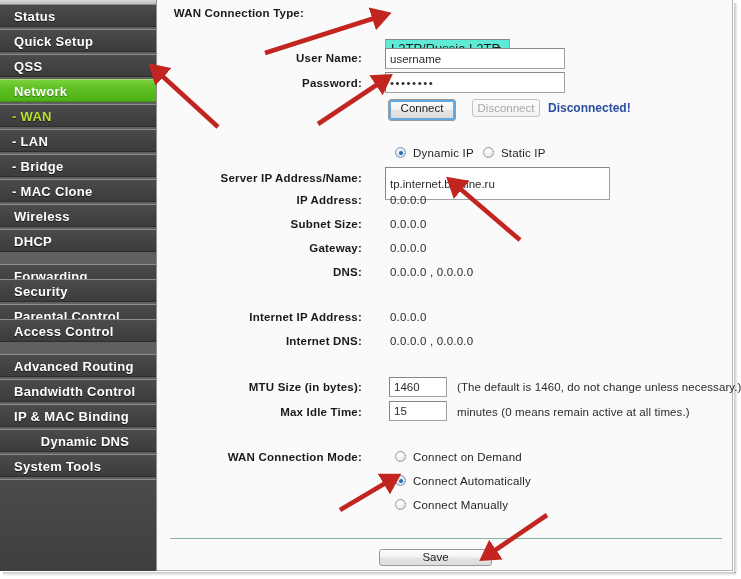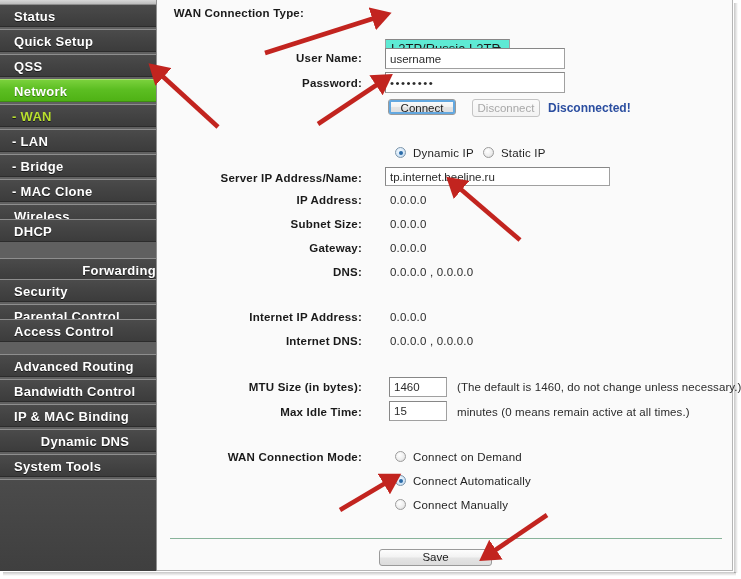--- a/index.html
+++ b/index.html
@@ -276,22 +276,22 @@
       <div id="nav-list">
           <div class="nav-item" style="top: 4px;"><span>Status</span></div>
           <div class="nav-item" style="top: 29px;"><span>Quick Setup</span></div>
           <div class="nav-item" style="top: 54px;"><span>QSS</span></div>
           <div class="nav-item active" style="top: 79px;"><span>Network</span></div>
           <div class="nav-item sub sub-active" style="top: 104px;"><span>- WAN</span></div>
           <div class="nav-item sub" style="top: 129px;"><span>- LAN</span></div>
           <div class="nav-item sub" style="top: 154px;"><span>- Bridge</span></div>
           <div class="nav-item sub" style="top: 179px;"><span>- MAC Clone</span></div>
           <div class="nav-item" style="top: 204px;"><span>Wireless</span></div>
-          <div class="nav-item" style="top: 219px;"><span>DHCP</span></div>
-          <div class="nav-item" style="top: 258px; text-align: right;"><span>Forwarding</span></div>
+          <div class="nav-item" style="top: 229px;"><span>DHCP</span></div>
+          <div class="nav-item" style="top: 264px;"><span>Forwarding</span></div>
           <div class="nav-item" style="top: 279px;"><span>Security</span></div>
           <div class="nav-item" style="top: 304px;"><span>Parental Control</span></div>
           <div class="nav-item" style="top: 319px;"><span>Access Control</span></div>
           <div class="nav-item" style="top: 354px;"><span>Advanced Routing</span></div>
           <div class="nav-item" style="top: 379px;"><span>Bandwidth Control</span></div>
           <div class="nav-item" style="top: 404px;"><span>IP &amp; MAC Binding</span></div>
           <div class="nav-item" style="top: 429px; text-align: center;"><span>Dynamic DNS</span></div>
           <div class="nav-item" style="top: 454px;"><span>System Tools</span></div>
         </div>
       <div id="sidebar-tail" style="top: 479px; height: 92px;"></div>
@@ -304,33 +304,33 @@
         <span>L2TP/Russia L2TP</span>
         <span class="caret"></span>
       </div>
 
       <div class="lbl" style="right:371px; top:52px;">User Name:</div>
       <input class="tinput" style="left: 228px; top: 48px; width: 180px; height: 21px;" value="username">
 
       <div class="lbl" style="right:371px; top:77px;">Password:</div>
       <input class="tinput" style="left: 228px; top: 72px; width: 180px; height: 21px; letter-spacing: 1.5px;" value="••••••••">
 
-      <div class="btn focused" style="left:231px; top:99px; width:68px; height:16px; line-height:16px;">Connect</div>
+      <div class="btn focused" style="left:231px; top:99px; width:68px; height:22px; line-height:16px;">Connect</div>
       <div class="btn disabled" style="left:315px; top:99px; width:68px; height:18px; line-height:16px;">Disconnect</div>
       <div class="status-text" style="left:391px; top:101px;">Disconnected!</div>
 
       <div class="radio-wrap" style="left:238px; top:147px;">
         <span class="rdo checked"></span><span class="rlabel">Dynamic IP</span>
       </div>
       <div class="radio-wrap" style="left:326px; top:147px;">
         <span class="rdo"></span><span class="rlabel">Static IP</span>
       </div>
 
       <div class="lbl" style="right:371px; top:172px;">Server IP Address/Name:</div>
-      <input class="tinput" style="left: 228px; top: 167px; width: 225px; height: 19px;" value="tp.internet.beeline.ru">
+      <input class="tinput" style="left: 228px; top: 167px; width: 225px; height: 33px;" value="tp.internet.beeline.ru">
 
       <div id="ro-fields">
           <div class="lbl" style="right: 371px; top: 194px;">IP Address:</div>
           <div class="val" style="left: 233px; top: 194px;">0.0.0.0</div>
           <div class="lbl" style="right: 371px; top: 218px;">Subnet Size:</div>
           <div class="val" style="left: 233px; top: 218px;">0.0.0.0</div>
           <div class="lbl" style="right: 371px; top: 242px;">Gateway:</div>
           <div class="val" style="left: 233px; top: 242px;">0.0.0.0</div>
           <div class="lbl" style="right: 371px; top: 266px;">DNS:</div>
           <div class="val" style="left: 233px; top: 266px;">0.0.0.0 , 0.0.0.0</div>

